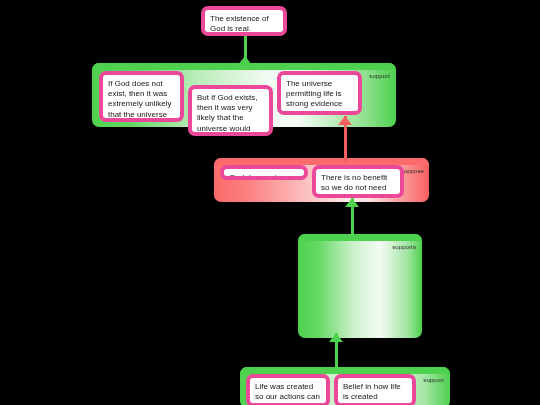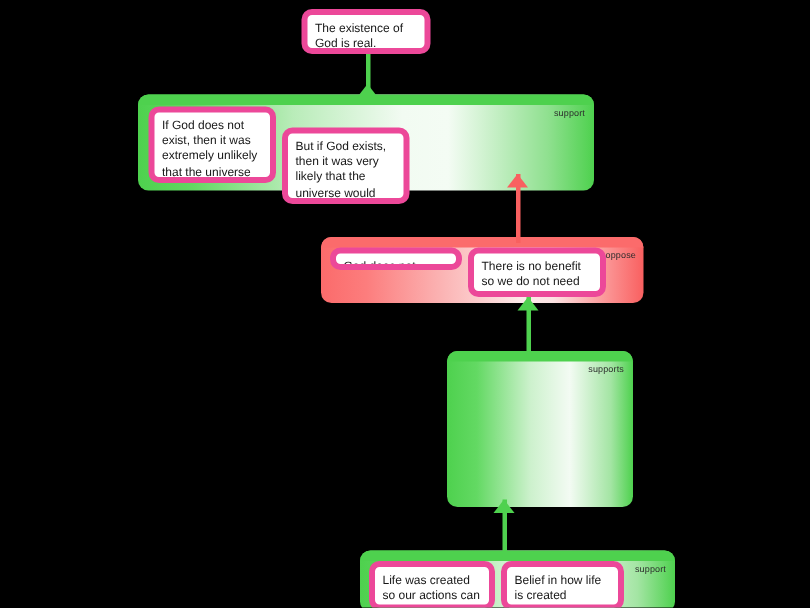--- a/index.html
+++ b/index.html
@@ -120,20 +120,21 @@
   <div class="connector green" style="left:230px; top:36px; width:30px; height:29px;">
     <div class="conn-stem" style="top:0px; height:29px;"></div>
     <div class="conn-head" style="top:20px;"></div>
   </div>
 
   <div class="group support" style="left:92px; top:63px; width:304px; height:64px;">
     <div class="group-tag" style="right:6px; top:9px;">support</div>
   </div>
   <div class="node" style="left:99px; top:71px; width:85px; height:51px;">If God does not exist, then it was extremely unlikely that the universe would permit life.</div>
   <div class="node" style="left:188px; top:85px; width:85px; height:51px;">But if God exists, then it was very likely that the universe would permit life.</div>
+  <div class="node" style="left:277px; top:71px; width:85px; height:44px;">The universe permitting life is strong evidence that God exists.</div>
 
   <div class="connector red" style="left:330px; top:116px; width:30px; height:46px;">
     <div class="conn-stem" style="top:0px; height:46px;"></div>
     <div class="conn-head" style="top:0px;"></div>
   </div>
 
   <div class="group oppose" style="left:214px; top:158px; width:215px; height:44px;">
     <div class="group-tag" style="right:5px; top:9px;">oppose</div>
   </div>
   <div class="node" style="left:220px; top:165px; width:88px; height:14px;">God does not benefit the people.</div>

